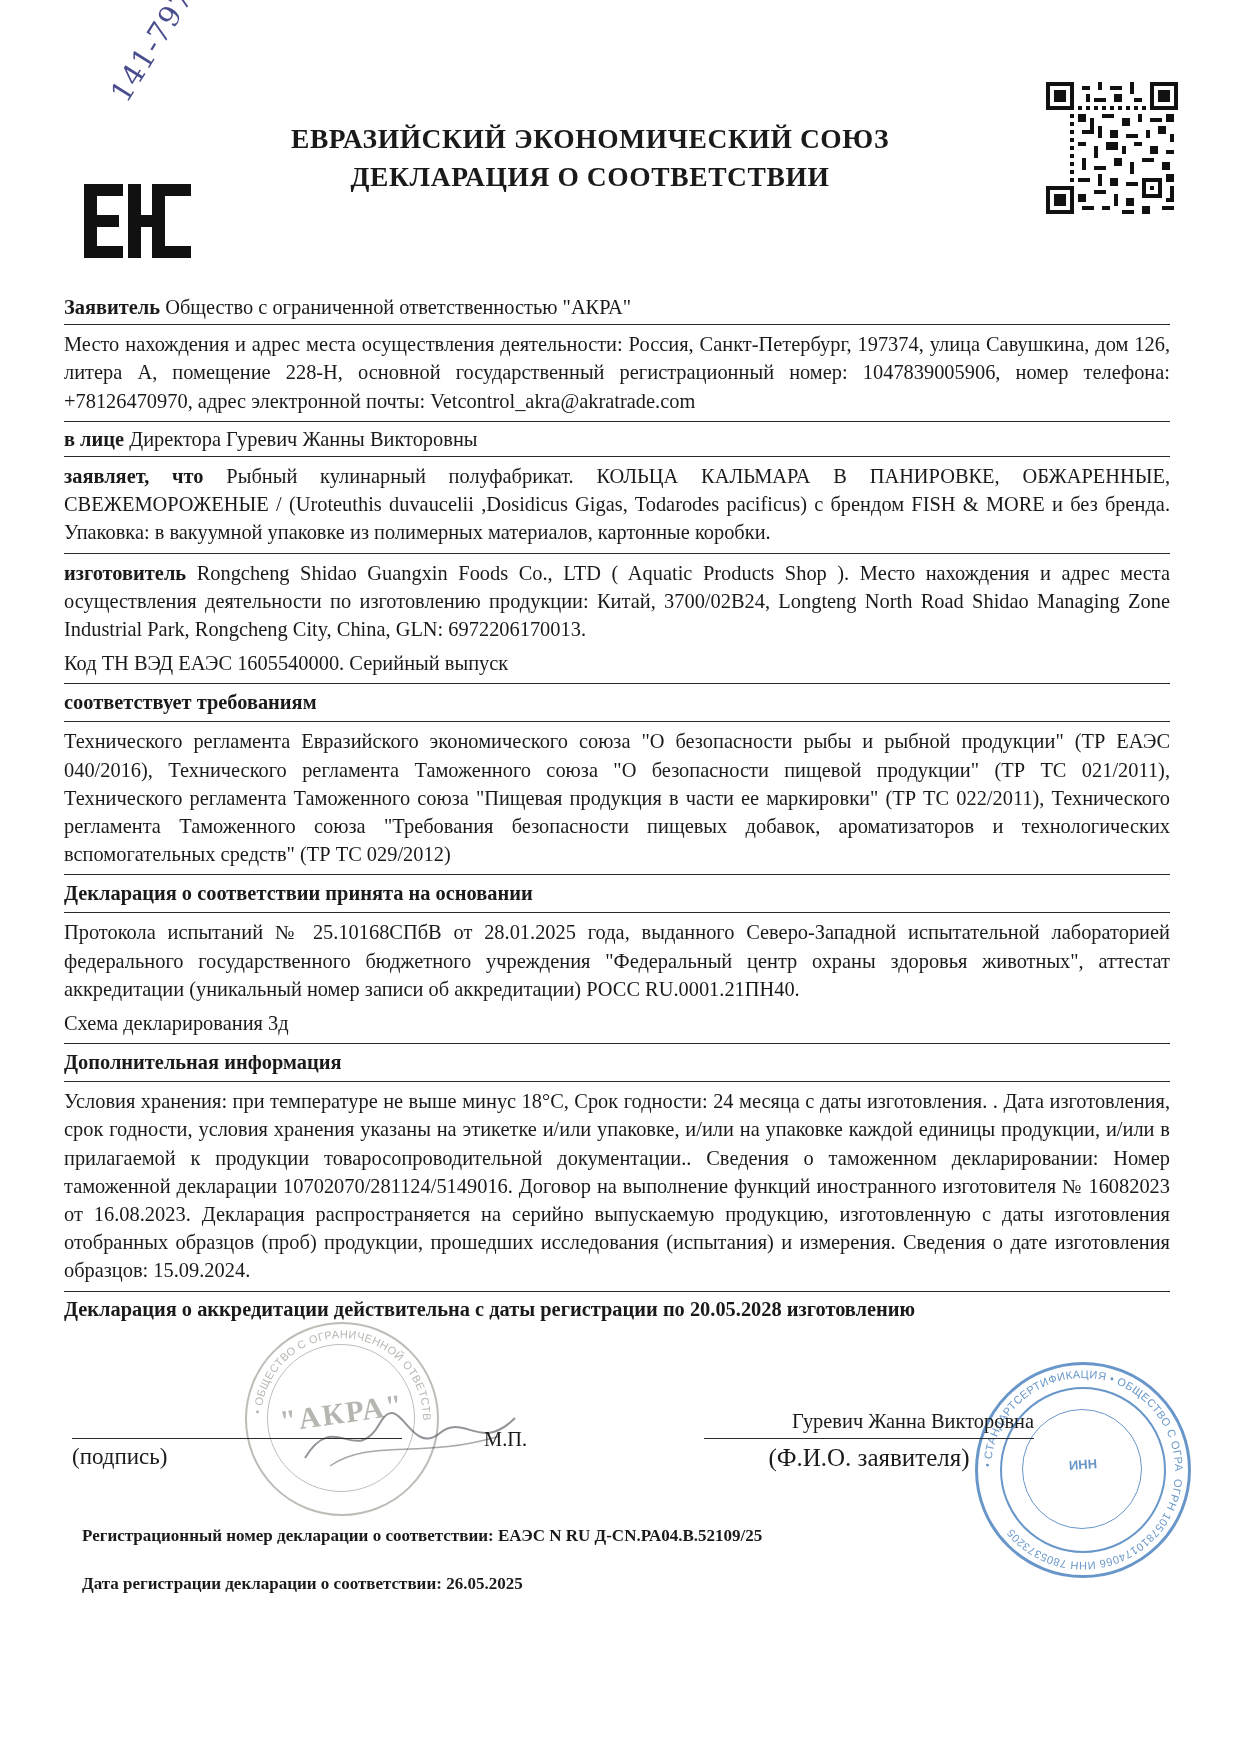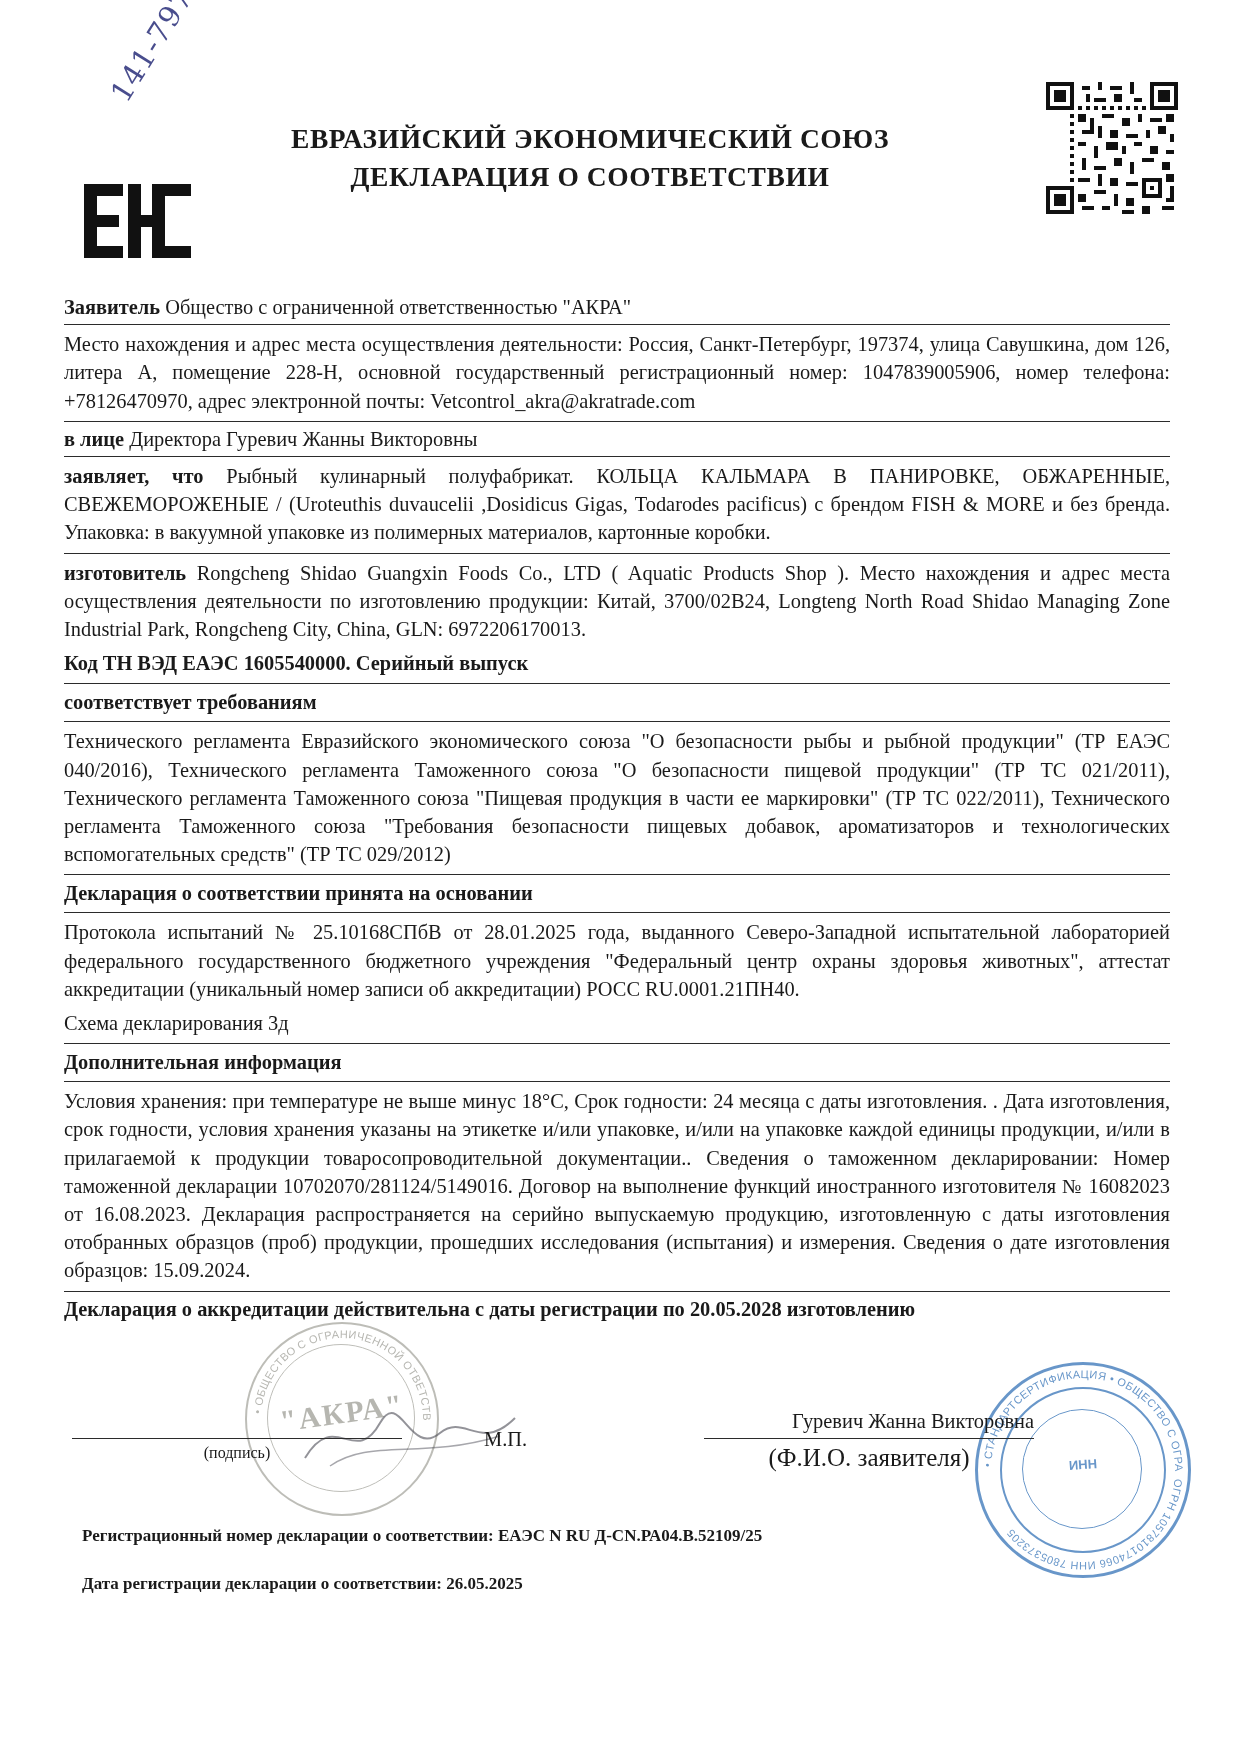--- a/index.html
+++ b/index.html
@@ -114,22 +114,21 @@
     left: 8px;
     top: 38px;
     width: 330px;
     border-top: 1px solid #2b2b2b;
   }
   .sig-cap {
     position: absolute;
     left: 8px;
     top: 44px;
     width: 330px;
-    text-align: center;
-    font-size: 16px;
+    font-size: 23px;
   }
   .mp {
     position: absolute;
     left: 420px;
     top: 28px;
     font-size: 20.4px;
   }
   .fio-line {
     position: absolute;
     left: 640px;
@@ -412,21 +411,21 @@
       <span class="lead">заявляет, что</span>
       <span>Рыбный кулинарный полуфабрикат. КОЛЬЦА КАЛЬМАРА В ПАНИРОВКЕ, ОБЖАРЕННЫЕ, СВЕЖЕМОРОЖЕНЫЕ / (Uroteuthis duvaucelii ,Dosidicus Gigas, Todarodes pacificus) с брендом FISH &amp; MORE и без бренда. Упаковка: в вакуумной упаковке из полимерных материалов, картонные коробки.</span>
     </div>
 
     <div class="rule"></div>
 
     <div class="para">
       <span class="lead">изготовитель</span>
       <span>Rongcheng Shidao Guangxin Foods Co., LTD ( Aquatic Products Shop ). Место нахождения и адрес места осуществления деятельности по изготовлению продукции: Китай, 3700/02В24, Longteng North Road Shidao Managing Zone Industrial Park, Rongcheng City, China, GLN: 6972206170013.</span>
     </div>
-    <div class="para nb" style="padding-top:0;font-weight:bold;">Код ТН ВЭД ЕАЭС 1605540000. Серийный выпуск</div>
+    <div class="para nb" style="padding-top:0;">Код ТН ВЭД ЕАЭС 1605540000. Серийный выпуск</div>
 
     <div class="rule"></div>
 
     <div class="hdr-line">соответствует требованиям</div>
 
     <div class="rule"></div>
 
     <div class="para">Технического регламента Евразийского экономического союза "О безопасности рыбы и рыбной продукции" (ТР ЕАЭС 040/2016), Технического регламента Таможенного союза "О безопасности пищевой продукции" (ТР ТС 021/2011), Технического регламента Таможенного союза "Пищевая продукция в части ее маркировки" (ТР ТС 022/2011), Технического регламента Таможенного союза "Требования безопасности пищевых добавок, ароматизаторов и технологических вспомогательных средств" (ТР ТС 029/2012)</div>
 
     <div class="rule"></div>

